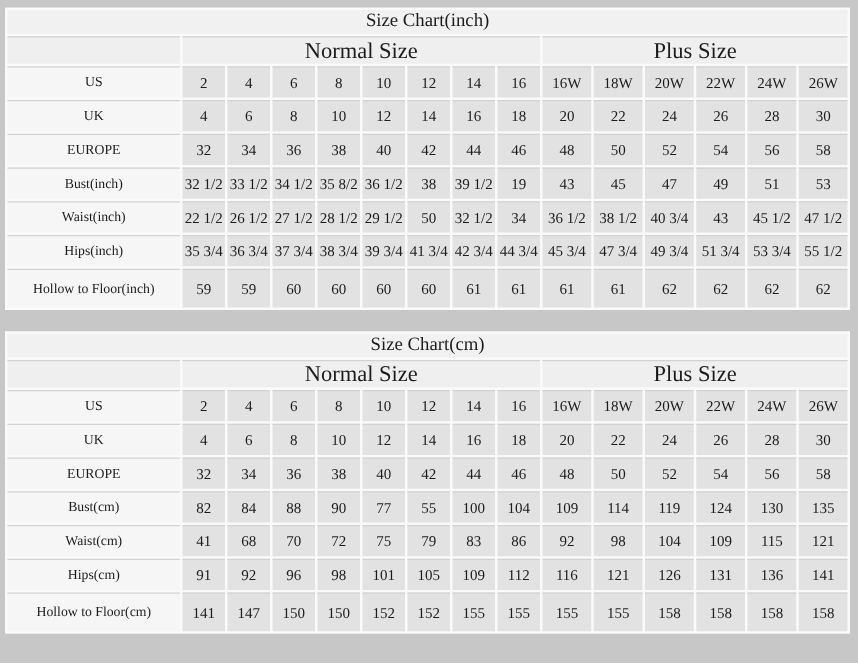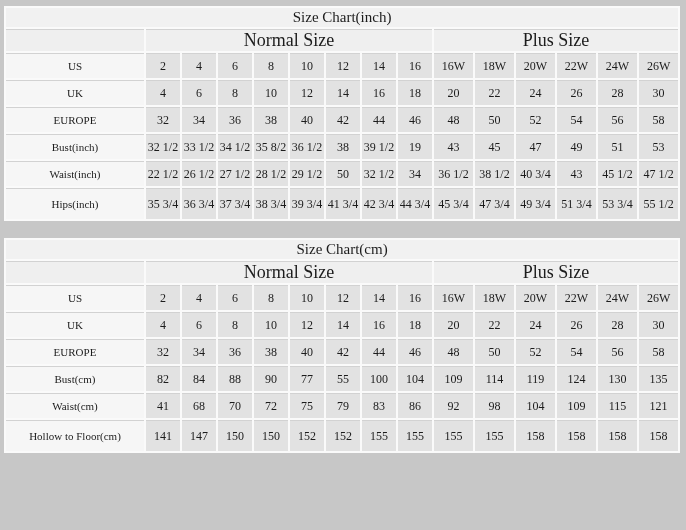--- a/index.html
+++ b/index.html
@@ -192,20 +192,37 @@
           <td class="data-cell">41 3/4</td>
           <td class="data-cell">42 3/4</td>
           <td class="data-cell">44 3/4</td>
           <td class="data-cell">45 3/4</td>
           <td class="data-cell">47 3/4</td>
           <td class="data-cell">49 3/4</td>
           <td class="data-cell">51 3/4</td>
           <td class="data-cell">53 3/4</td>
           <td class="data-cell">55 1/2</td>
         </tr>
+        <tr class="size-row">
+          <td class="label-cell">Hollow to Floor(inch)</td>
+          <td class="data-cell">59</td>
+          <td class="data-cell">59</td>
+          <td class="data-cell">60</td>
+          <td class="data-cell">60</td>
+          <td class="data-cell">60</td>
+          <td class="data-cell">60</td>
+          <td class="data-cell">61</td>
+          <td class="data-cell">61</td>
+          <td class="data-cell">61</td>
+          <td class="data-cell">61</td>
+          <td class="data-cell">62</td>
+          <td class="data-cell">62</td>
+          <td class="data-cell">62</td>
+          <td class="data-cell">62</td>
+        </tr>
       </tbody>
   </table>
 
   <table class="size-table">
     <colgroup>
         <col class="c-label">
         <col class="c-normal">
         <col class="c-normal">
         <col class="c-normal">
         <col class="c-normal">
@@ -308,20 +325,37 @@
           <td class="data-cell">83</td>
           <td class="data-cell">86</td>
           <td class="data-cell">92</td>
           <td class="data-cell">98</td>
           <td class="data-cell">104</td>
           <td class="data-cell">109</td>
           <td class="data-cell">115</td>
           <td class="data-cell">121</td>
         </tr>
         <tr class="size-row">
+          <td class="label-cell">Hips(cm)</td>
+          <td class="data-cell">91</td>
+          <td class="data-cell">92</td>
+          <td class="data-cell">96</td>
+          <td class="data-cell">98</td>
+          <td class="data-cell">101</td>
+          <td class="data-cell">105</td>
+          <td class="data-cell">109</td>
+          <td class="data-cell">112</td>
+          <td class="data-cell">116</td>
+          <td class="data-cell">121</td>
+          <td class="data-cell">126</td>
+          <td class="data-cell">131</td>
+          <td class="data-cell">136</td>
+          <td class="data-cell">141</td>
+        </tr>
+        <tr class="size-row">
           <td class="label-cell">Hollow to Floor(cm)</td>
           <td class="data-cell">141</td>
           <td class="data-cell">147</td>
           <td class="data-cell">150</td>
           <td class="data-cell">150</td>
           <td class="data-cell">152</td>
           <td class="data-cell">152</td>
           <td class="data-cell">155</td>
           <td class="data-cell">155</td>
           <td class="data-cell">155</td>

